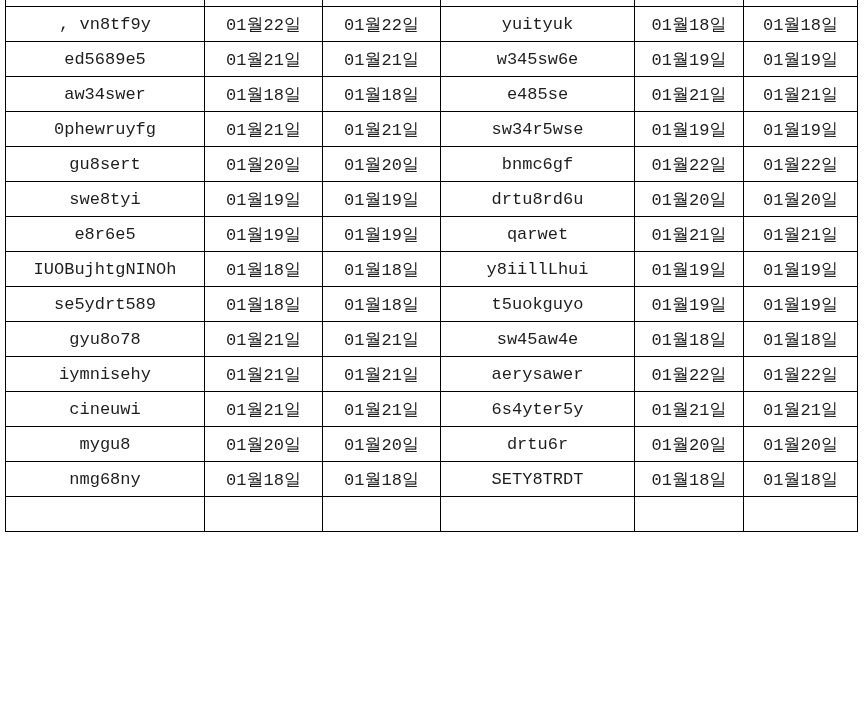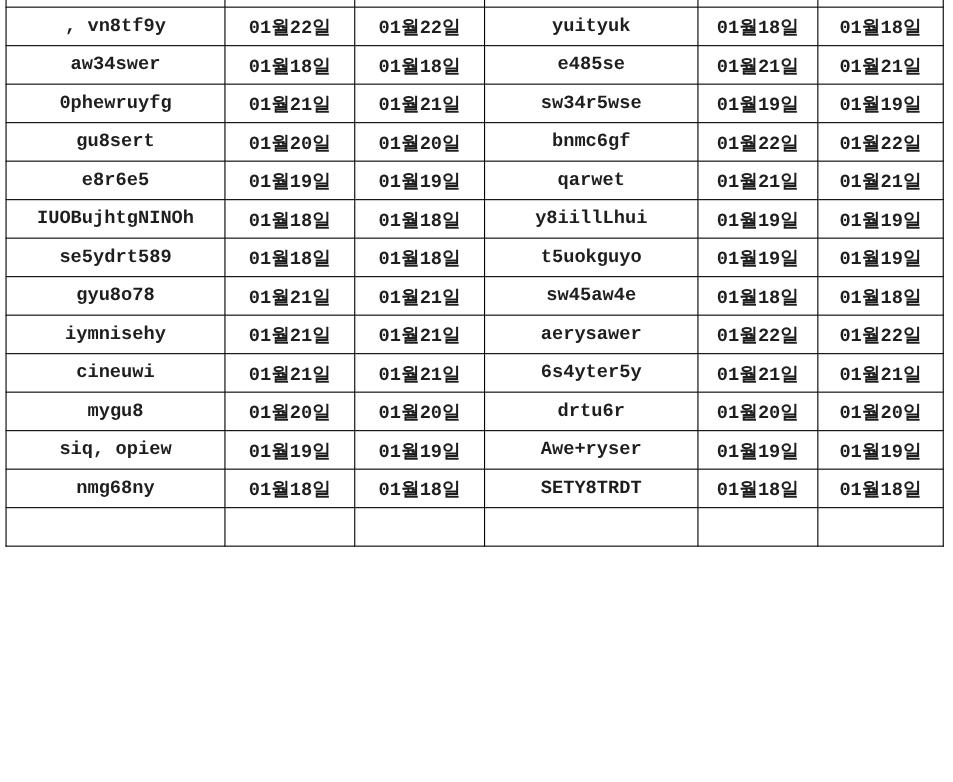--- a/index.html
+++ b/index.html
@@ -32,21 +32,21 @@
     border: 1px solid #000000;
     padding: 0;
     text-align: center;
     vertical-align: middle;
     font-family: "Liberation Mono", "DejaVu Sans Mono", monospace;
     font-size: 17px;
     color: #1e1e1e;
     white-space: nowrap;
     overflow: hidden;
   }
-  table.grid tr { height: 35px; font-weight: bold; }
+  table.grid tr { height: 35px; }
   table.grid tr.cut-row { height: 35px; }
   col.c-name-l { width: 199px; }
   col.c-date   { width: 118px; }
   col.c-name-r { width: 194px; }
   col.c-date-s { width: 109px; }
   col.c-date-e { width: 114px; }
 </style>
 </head>
 <body>
 
@@ -71,20 +71,28 @@
         </tr>
         <tr>
           <td>, vn8tf9y</td>
           <td>01월22일</td>
           <td>01월22일</td>
           <td>yuityuk</td>
           <td>01월18일</td>
           <td>01월18일</td>
         </tr>
         <tr>
+          <td>ed5689e5</td>
+          <td>01월21일</td>
+          <td>01월21일</td>
+          <td>w345sw6e</td>
+          <td>01월19일</td>
+          <td>01월19일</td>
+        </tr>
+        <tr>
           <td>aw34swer</td>
           <td>01월18일</td>
           <td>01월18일</td>
           <td>e485se</td>
           <td>01월21일</td>
           <td>01월21일</td>
         </tr>
         <tr>
           <td>0phewruyfg</td>
           <td>01월21일</td>
@@ -93,20 +101,28 @@
           <td>01월19일</td>
           <td>01월19일</td>
         </tr>
         <tr>
           <td>gu8sert</td>
           <td>01월20일</td>
           <td>01월20일</td>
           <td>bnmc6gf</td>
           <td>01월22일</td>
           <td>01월22일</td>
+        </tr>
+        <tr>
+          <td>swe8tyi</td>
+          <td>01월19일</td>
+          <td>01월19일</td>
+          <td>drtu8rd6u</td>
+          <td>01월20일</td>
+          <td>01월20일</td>
         </tr>
         <tr>
           <td>e8r6e5</td>
           <td>01월19일</td>
           <td>01월19일</td>
           <td>qarwet</td>
           <td>01월21일</td>
           <td>01월21일</td>
         </tr>
         <tr>
@@ -151,28 +167,20 @@
         </tr>
         <tr>
           <td>mygu8</td>
           <td>01월20일</td>
           <td>01월20일</td>
           <td>drtu6r</td>
           <td>01월20일</td>
           <td>01월20일</td>
         </tr>
         <tr>
-          <td>siq, opiew</td>
-          <td>01월19일</td>
-          <td>01월19일</td>
-          <td>Awe+ryser</td>
-          <td>01월19일</td>
-          <td>01월19일</td>
-        </tr>
-        <tr>
           <td>nmg68ny</td>
           <td>01월18일</td>
           <td>01월18일</td>
           <td>SETY8TRDT</td>
           <td>01월18일</td>
           <td>01월18일</td>
         </tr>
         <tr class="cut-row">
           <td></td>
           <td></td>

